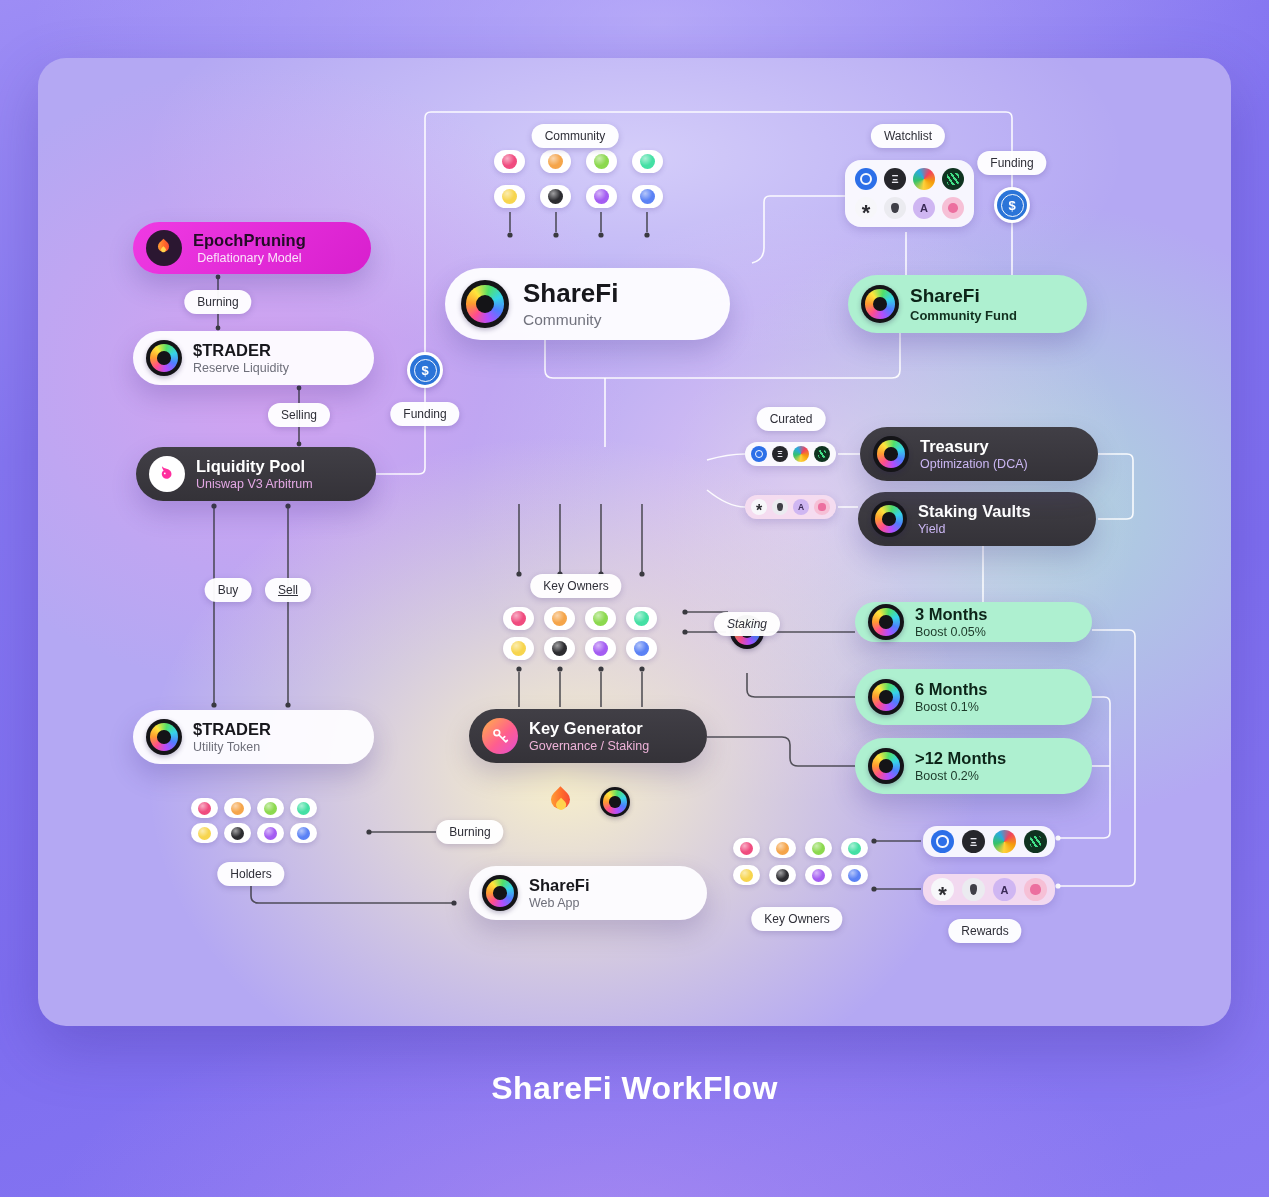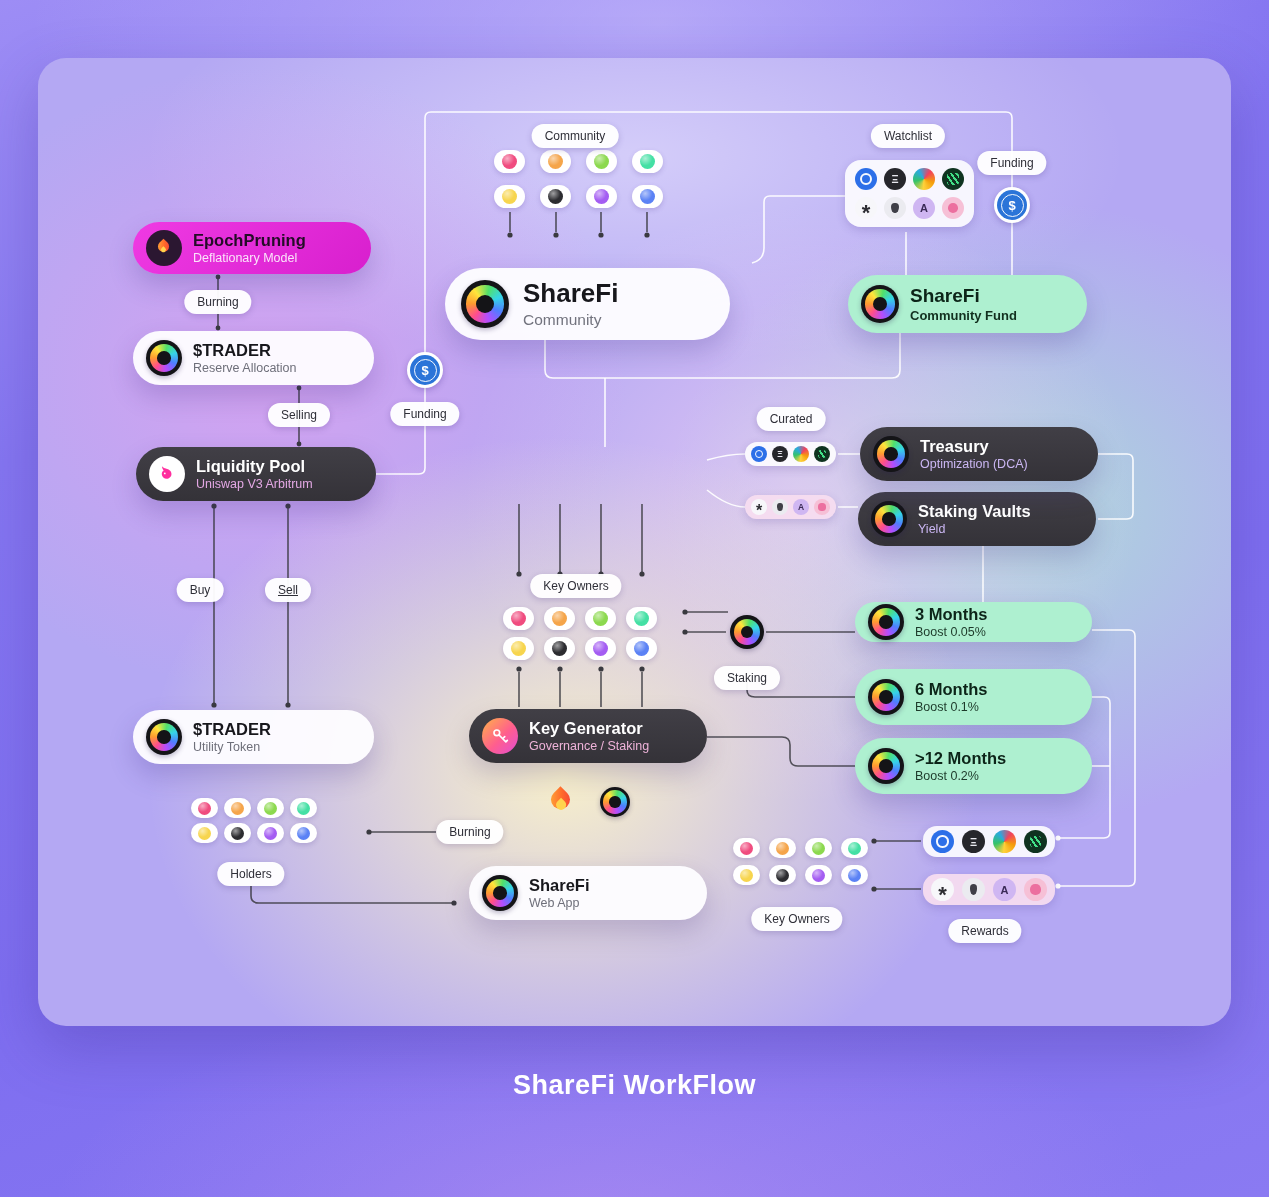--- a/index.html
+++ b/index.html
@@ -21,21 +21,21 @@
       radial-gradient(640px 520px at 44% 74%, rgba(252,244,200,.95), rgba(252,244,200,0) 65%),
       radial-gradient(560px 480px at 19% 33%, rgba(235,158,238,.55), rgba(235,158,238,0) 65%),
       radial-gradient(520px 460px at 64% 46%, rgba(255,219,244,.55), rgba(255,219,244,0) 65%),
       radial-gradient(560px 480px at 83% 47%, rgba(168,242,205,.62), rgba(168,242,205,0) 65%),
       radial-gradient(700px 300px at 50% 10%, rgba(238,235,255,.55), rgba(238,235,255,0) 70%),
       #b4a8f3;
     box-shadow:0 22px 60px rgba(58,40,140,.28);
   }
   .page-title{
     position:absolute;left:0;top:1070px;width:100%;text-align:center;
-    color:#fff;font-size:27px;font-weight:700;letter-spacing:.5px;
+    color:#fff;font-size:32px;font-weight:700;letter-spacing:.5px;
   }
   svg.wires{position:absolute;left:0;top:0;z-index:1;pointer-events:none;}
   .wire-w{stroke:rgba(255,255,255,.92);stroke-width:1.6;fill:none;}
   .wire-d{stroke:rgba(58,58,64,.85);stroke-width:1.6;fill:none;}
   .dot-w{fill:#ffffff;}
   .dot-d{fill:#3a3a40;}
 
   
   .node{
     position:absolute;display:flex;align-items:center;gap:11px;padding:0 13px;
@@ -46,21 +46,21 @@
   .node.mint{background:#aef0d0;}
   .node.magenta{background:linear-gradient(135deg,#ef3ae3,#d81fce);}
   .node-text{display:flex;flex-direction:column;justify-content:center;min-width:0;}
   .node-title{font-weight:700;font-size:16.5px;line-height:1.12;color:#17171c;white-space:nowrap;}
   .node-sub{font-size:12.5px;color:#6e6f7a;margin-top:2px;white-space:nowrap;}
   .dark .node-title{color:#ffffff;}
   .dark .node-sub{color:#b8b4c4;}
   .mint .node-title{color:#0c2418;}
   .mint .node-sub{color:#1d3a2a;}
   .magenta .node-title{color:#230c26;}
-  .magenta .node-sub{color:#fbe4fa;}
+  .magenta .node-sub{color:#fbe4fa;text-align:center;}
   .sub-lav .node-sub{color:#cbb7f3;}
   .sub-pink .node-sub{color:#e3a8e4;}
   .sub-pink2 .node-sub{color:#eeb3d9;}
   .node.big{border-radius:36px;gap:14px;padding:0 16px;}
   .node.big .node-title{font-size:26px;}
   .node.big .node-sub{font-size:15.5px;color:#72737e;margin-top:3px;}
   .node.fund{border-radius:29px;}
   .node.fund .node-title{font-size:19px;}
   .node.fund .node-sub{font-weight:700;font-size:13px;color:#12301f;}
 
@@ -225,21 +225,21 @@
     <div class="node-text">
       <div class="node-title">EpochPruning</div>
       <div class="node-sub">Deflationary Model</div>
     </div>
   </div>
 
   <div class="node light" style="left:133px;top:331px;width:241px;height:54px;">
     <span class="swirl s36"></span>
     <div class="node-text">
       <div class="node-title">$TRADER</div>
-      <div class="node-sub">Reserve Allocation</div>
+      <div class="node-sub">Reserve Liquidity</div>
     </div>
   </div>
 
   <div class="node dark sub-pink" style="left:136px;top:447px;width:240px;height:54px;">
     <span class="icn uni-icn">
       <svg viewBox="0 0 24 24" width="22" height="22">
           <path d="M6.5 3.5 C8.5 6.5 13 5.5 15.5 8.5 C18 11.5 17 15.5 13.5 16.8 C10 18 6.5 15.5 6.3 12.2 C6.2 10.2 7.2 9 8.4 8.2 C7.2 6.8 6.6 5 6.5 3.5 Z" fill="#ff2f9e"></path>
           <circle cx="9.6" cy="11.4" r="1" fill="#fff"></circle>
         </svg>
     </span>
@@ -511,23 +511,23 @@
   <span class="flame f30 float" style="left:546px;top:787px;"></span>
   <span class="swirl s30 float" style="left:600px;top:787px;"></span>
 
   <div class="pill" style="left:575px;top:136px;">Community</div>
   <div class="pill" style="left:908px;top:136px;">Watchlist</div>
   <div class="pill" style="left:1012px;top:163px;">Funding</div>
   <div class="pill" style="left:218px;top:302px;">Burning</div>
   <div class="pill" style="left:299px;top:415px;">Selling</div>
   <div class="pill" style="left:425px;top:414px;">Funding</div>
   <div class="pill" style="left:791px;top:419px;">Curated</div>
-  <div class="pill" style="left:200px;top:590px;">Buy</div>
+  <div class="pill" style="left:228px;top:590px;">Buy</div>
   <div class="pill" style="left:288px;top:590px;text-decoration:underline;">Sell</div>
   <div class="pill" style="left:576px;top:586px;">Key Owners</div>
-  <div class="pill" style="left:747px;top:678px;">Staking</div>
+  <div class="pill" style="left:747px;top:624px;font-style:italic;">Staking</div>
   <div class="pill" style="left:470px;top:832px;">Burning</div>
   <div class="pill" style="left:251px;top:874px;">Holders</div>
   <div class="pill" style="left:797px;top:919px;">Key Owners</div>
   <div class="pill" style="left:985px;top:931px;">Rewards</div>
 
   <div class="page-title">ShareFi WorkFlow</div>
 </div>
 
 </body></html>

